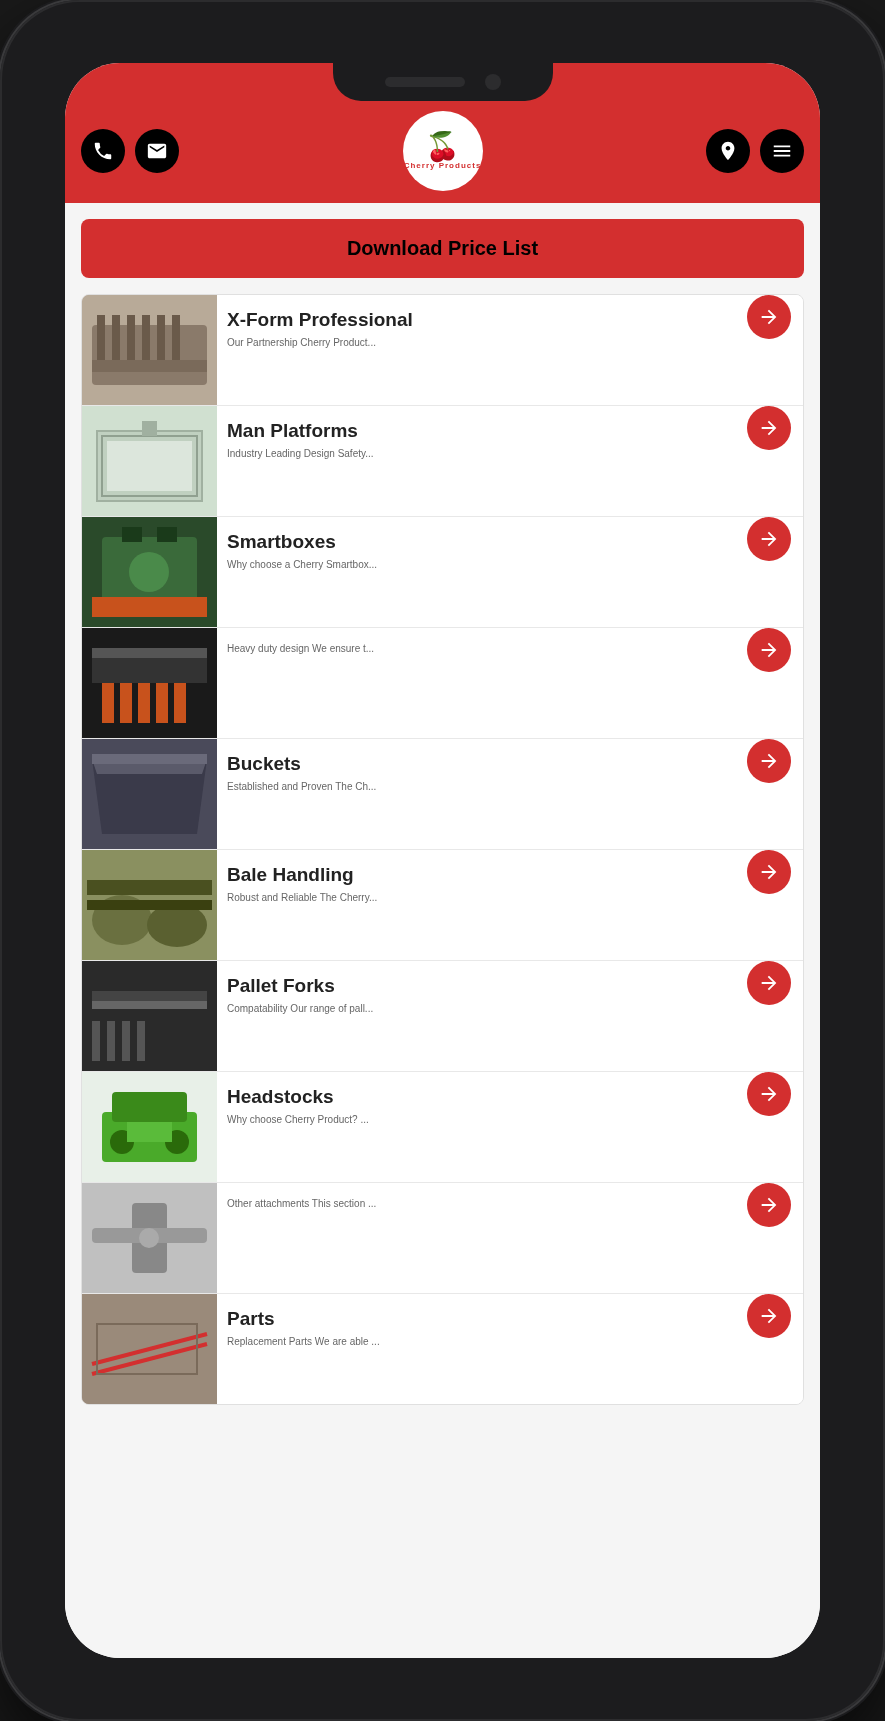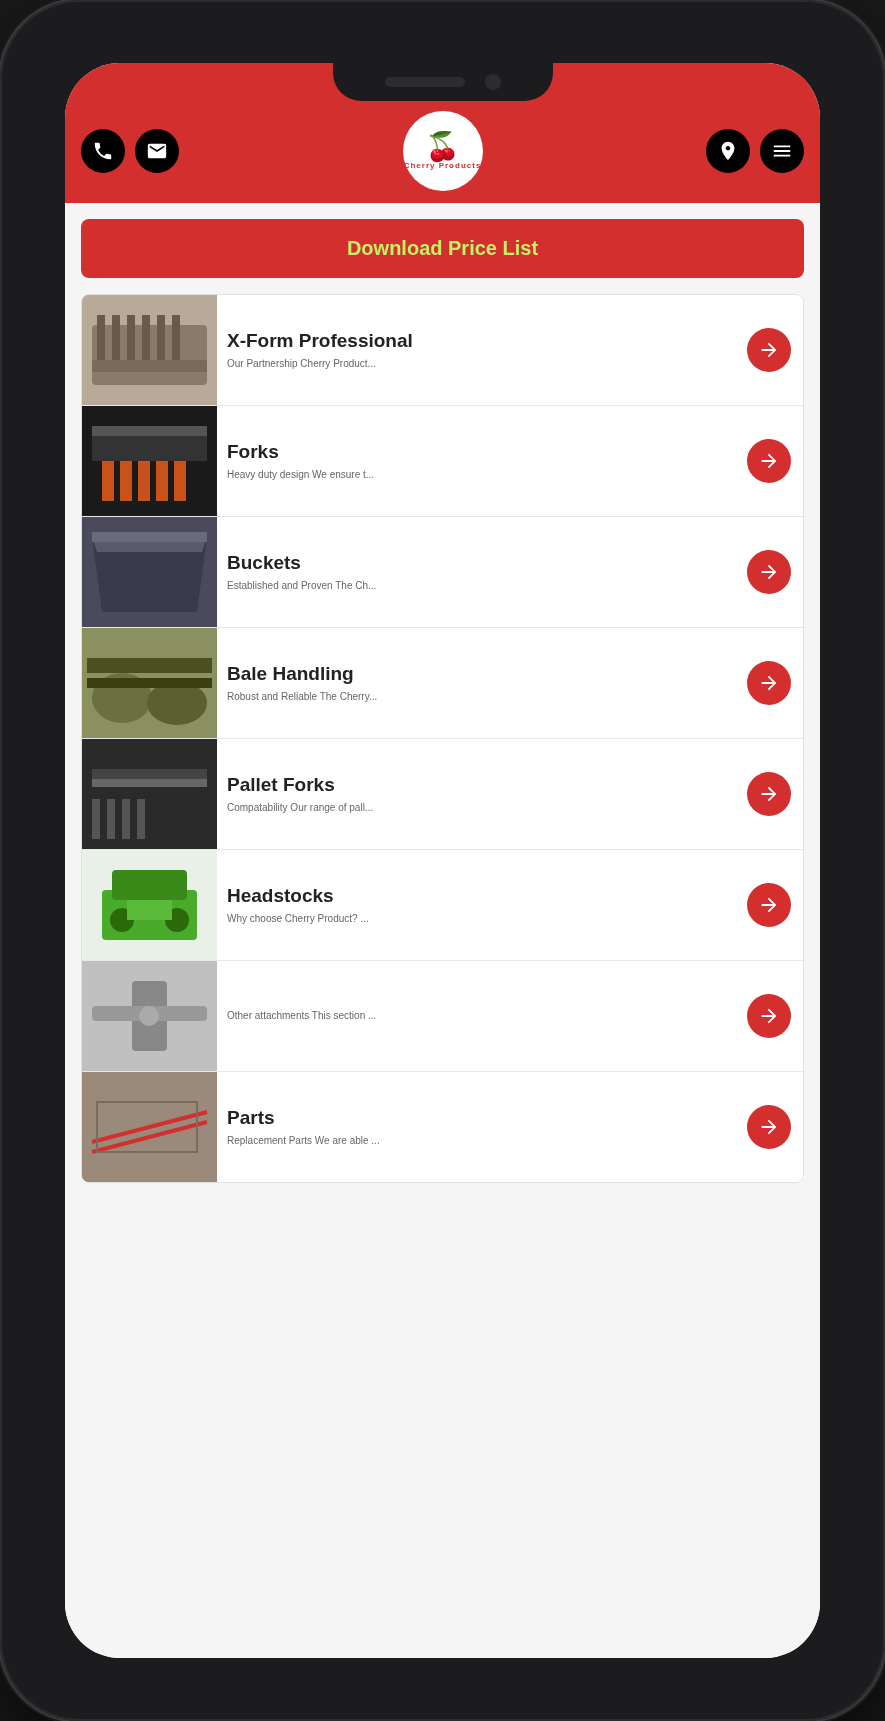--- a/index.html
+++ b/index.html
@@ -168,39 +168,39 @@
     .price-list-banner {
       background: #d32f2f;
       border-radius: 8px;
       padding: 18px;
       text-align: center;
       margin-bottom: 16px;
       cursor: pointer;
     }
 
     .price-list-banner span {
-      color: #bef264;
+      color: #000000;
       font-size: 20px;
       font-weight: 700;
     }
 
     
     .product-list {
       display: flex;
       flex-direction: column;
       gap: 0;
       background: white;
       border-radius: 8px;
       overflow: hidden;
       border: 1px solid #e0e0e0;
     }
 
     .product-item {
       display: flex;
-      align-items: center;
+      align-items: flex-start;
       padding: 0;
       border-bottom: 1px solid #e8e8e8;
       cursor: pointer;
       background: white;
     }
 
     .product-item:last-child {
       border-bottom: none;
     }
 
@@ -330,34 +330,74 @@
       <div class="product-title">X-Form Professional</div>
       <div class="product-desc">Our Partnership Cherry Product...</div>
     </div>
     <div class="product-arrow">
       <svg viewBox="0 0 24 24">
         <path d="M12 4l-1.41 1.41L16.17 11H4v2h12.17l-5.58 5.59L12 20l8-8z"></path>
       </svg>
     </div>
   </div>
           <div class="product-item">
+    <div class="product-image img-man">
+      <svg viewBox="0 0 135 110" xmlns="http://www.w3.org/2000/svg">
+      <rect width="135" height="110" fill="#d0e0d0"></rect>
+      <rect x="15" y="25" width="105" height="70" fill="#c0d0c0" stroke="#a0b0a0" stroke-width="2"></rect>
+      <rect x="20" y="30" width="95" height="60" fill="none" stroke="#90a090" stroke-width="2"></rect>
+      <rect x="25" y="35" width="85" height="50" fill="#e8f0e8" opacity="0.7"></rect>
+      <rect x="60" y="15" width="15" height="15" fill="#a0b0a0"></rect>
+    </svg>
+    </div>
+    <div class="product-info">
+      <div class="product-title">Man Platforms</div>
+      <div class="product-desc">Industry Leading Design  Safety...</div>
+    </div>
+    <div class="product-arrow">
+      <svg viewBox="0 0 24 24">
+        <path d="M12 4l-1.41 1.41L16.17 11H4v2h12.17l-5.58 5.59L12 20l8-8z"></path>
+      </svg>
+    </div>
+  </div>
+          <div class="product-item">
+    <div class="product-image img-smartbox">
+      <svg viewBox="0 0 135 110" xmlns="http://www.w3.org/2000/svg">
+      <rect width="135" height="110" fill="#2a4a2a"></rect>
+      <rect x="20" y="20" width="95" height="70" fill="#3a6a3a" rx="4"></rect>
+      <rect x="10" y="80" width="115" height="20" fill="#c8521c"></rect>
+      <circle cx="67" cy="55" r="20" fill="#4a8a4a"></circle>
+      <rect x="40" y="10" width="20" height="15" fill="#1a3a1a"></rect>
+      <rect x="75" y="10" width="20" height="15" fill="#1a3a1a"></rect>
+    </svg>
+    </div>
+    <div class="product-info">
+      <div class="product-title">Smartboxes</div>
+      <div class="product-desc">Why choose a Cherry Smartbox...</div>
+    </div>
+    <div class="product-arrow">
+      <svg viewBox="0 0 24 24">
+        <path d="M12 4l-1.41 1.41L16.17 11H4v2h12.17l-5.58 5.59L12 20l8-8z"></path>
+      </svg>
+    </div>
+  </div>
+          <div class="product-item">
     <div class="product-image img-forks">
       <svg viewBox="0 0 135 110" xmlns="http://www.w3.org/2000/svg">
       <rect width="135" height="110" fill="#1a1a1a"></rect>
       <rect x="10" y="25" width="115" height="30" fill="#333"></rect>
       <rect x="20" y="55" width="12" height="40" fill="#c8521c"></rect>
       <rect x="38" y="55" width="12" height="40" fill="#c8521c"></rect>
       <rect x="56" y="55" width="12" height="40" fill="#c8521c"></rect>
       <rect x="74" y="55" width="12" height="40" fill="#c8521c"></rect>
       <rect x="92" y="55" width="12" height="40" fill="#c8521c"></rect>
       <rect x="10" y="20" width="115" height="10" fill="#555"></rect>
     </svg>
     </div>
     <div class="product-info">
-      <div class="product-title">Forks</div>
       <div class="product-desc">Heavy duty design  We ensure t...</div>
     </div>
     <div class="product-arrow">
       <svg viewBox="0 0 24 24">
         <path d="M12 4l-1.41 1.41L16.17 11H4v2h12.17l-5.58 5.59L12 20l8-8z"></path>
       </svg>
     </div>
   </div>
           <div class="product-item">
     <div class="product-image img-buckets">

